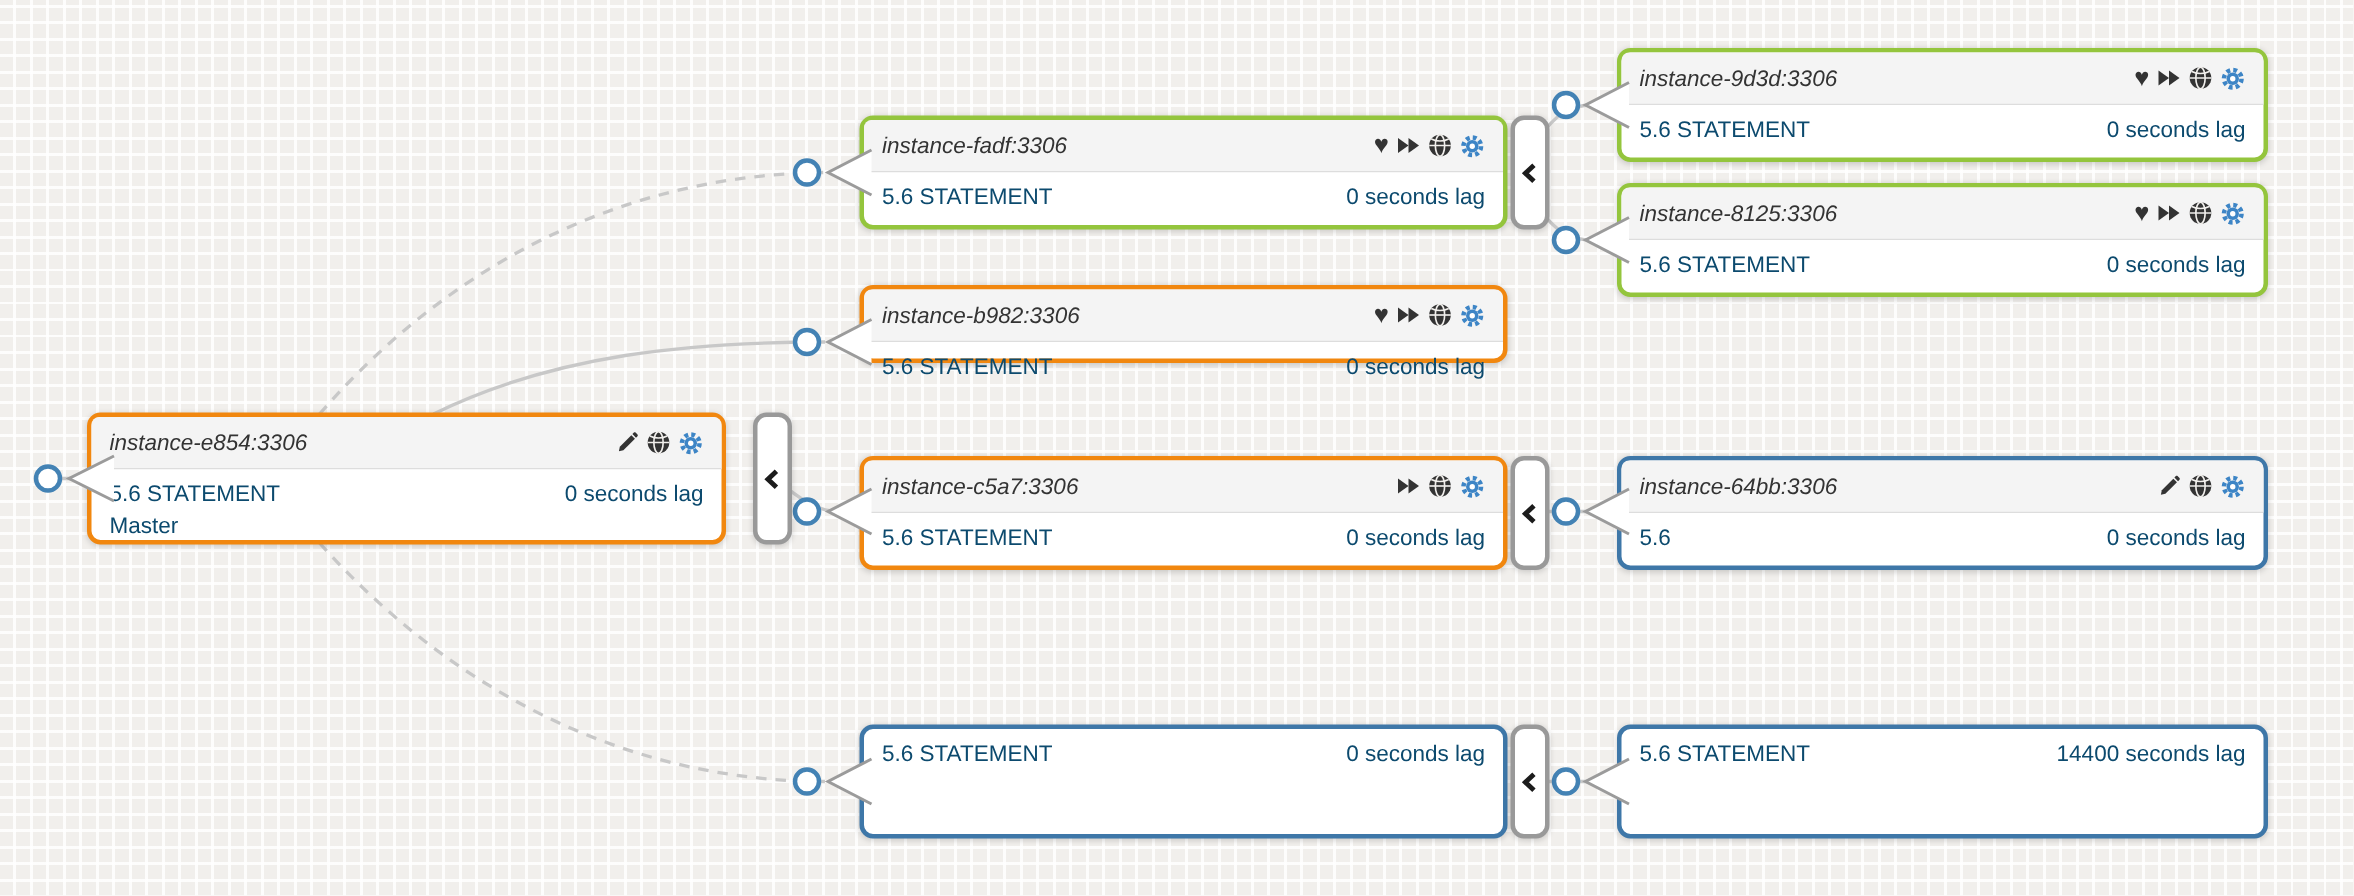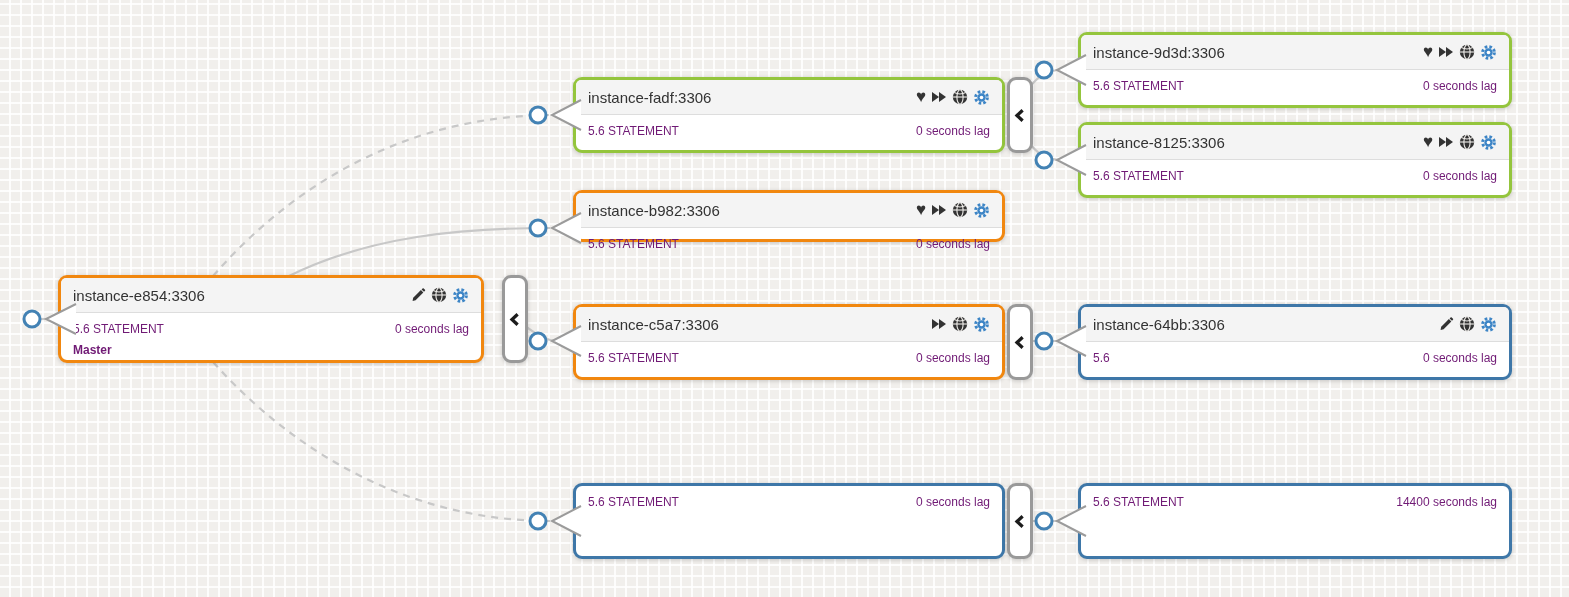--- a/index.html
+++ b/index.html
@@ -20,29 +20,29 @@
   .ptr-fill{fill:#fff;stroke:none}
   .ptr-line{fill:none;stroke:#9b9b9b;stroke-width:2;stroke-linejoin:miter}
 
   .node{
     position:absolute;background:#fff;border:3px solid #999;border-radius:9px;
     box-shadow:0 1px 4px rgba(0,0,0,.18);z-index:2;box-sizing:border-box;
   }
   .node .hdr{
     height:34px;background:#f4f4f4;border-bottom:1px solid #ddd;
     border-radius:5px 5px 0 0;display:flex;align-items:center;
-    justify-content:space-between;padding:0 12px;font-size:15px;
+    justify-content:space-between;padding:0 12px;font-size:15px;font-style:italic;
   }
   .title{color:#333;white-space:nowrap}
   .icons{display:flex;align-items:center;gap:5px}
   .ic{display:inline-block;vertical-align:middle}
   .heart{font-size:17px;line-height:14px;color:#333}
-  .bd{padding:5px 12px 0 12px;font-size:12px;color:#701a75}
+  .bd{padding:5px 12px 0 12px;font-size:15px;color:#0c4a6e}
   .r{display:flex;justify-content:space-between;line-height:23px;white-space:nowrap}
-  .role{font-weight:bold;line-height:19px}
+  .role{font-weight:normal;line-height:19px}
   .orange{border-color:#f1870f}
   .green{border-color:#94c53d}
   .blue{border-color:#3e77a8}
   .cbtn{
     position:absolute;width:26px;background:#fff;border:3px solid #999;border-radius:9px;
     z-index:2;display:flex;align-items:center;justify-content:center;
     box-shadow:0 1px 4px rgba(0,0,0,.18);box-sizing:border-box;cursor:pointer;
   }
 </style>
 </head>

